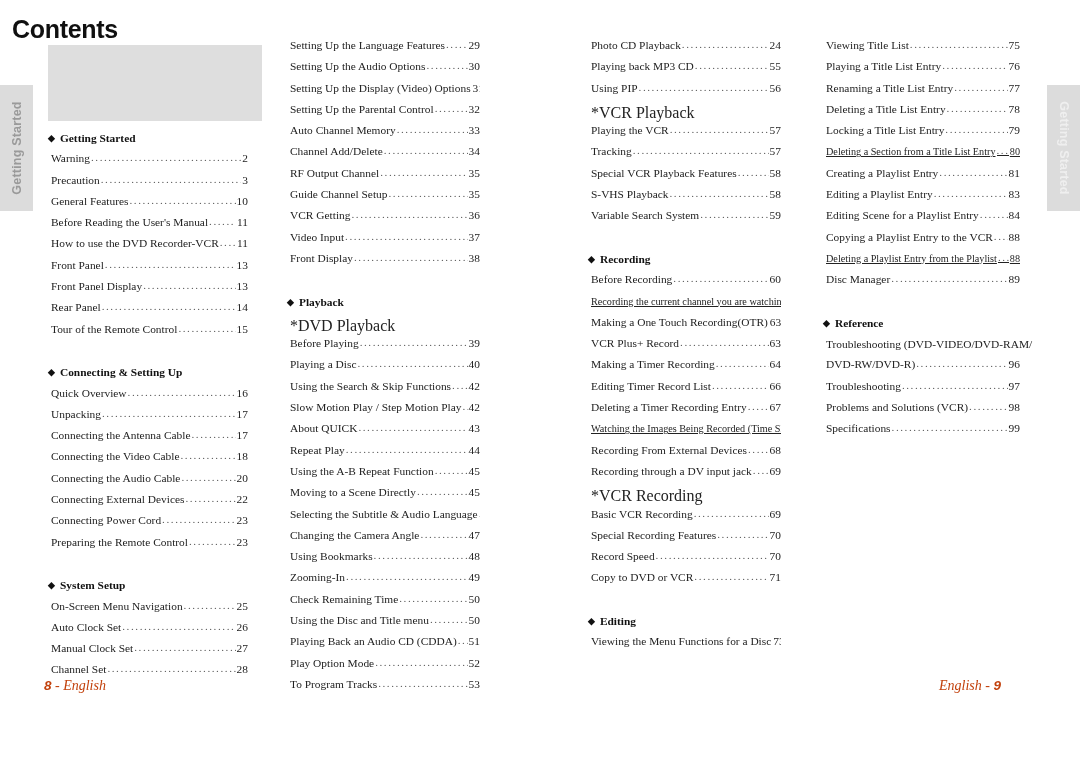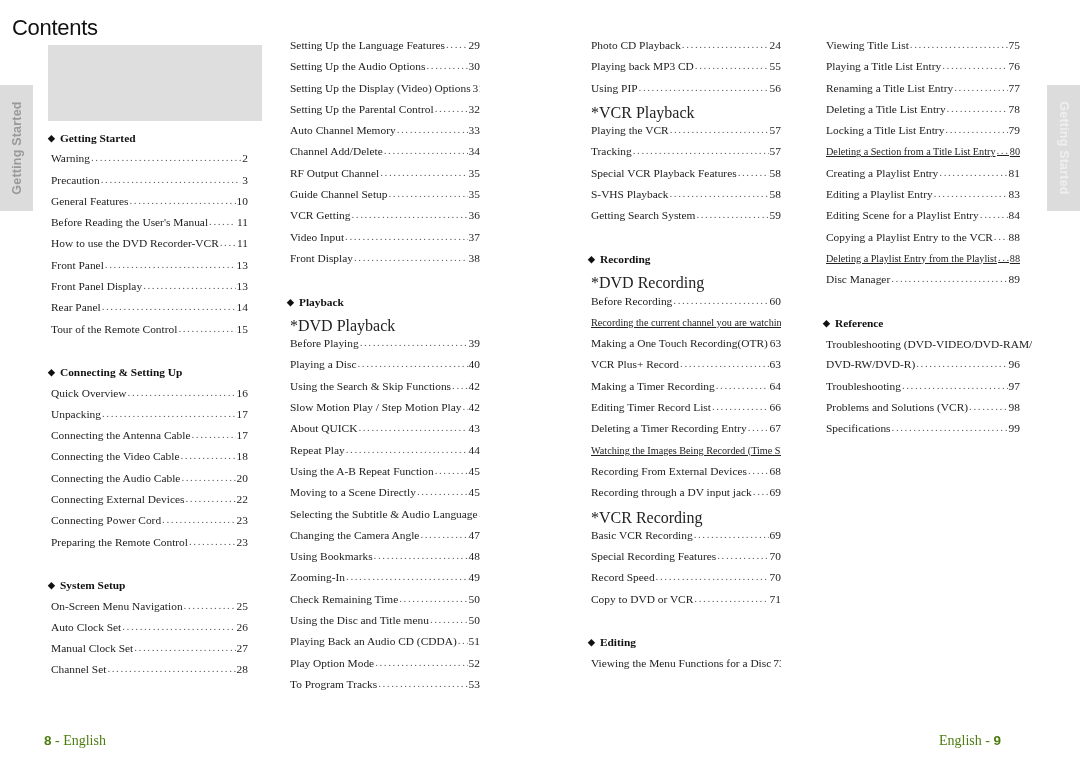--- a/index.html
+++ b/index.html
@@ -60,22 +60,22 @@
     top: 45px;
     width: 214px;
     height: 76px;
     background: #dedede;
   }
   #contents-title {
     position: absolute;
     left: 12px;
     top: 15px;
     font-family: "Liberation Sans", sans-serif;
-    font-weight: normal;
-    font-size: 22px;
+    font-weight: bold;
+    font-size: 25px;
     letter-spacing: -0.3px;
     color: #101010;
   }
 
   
   .toc-column {
     position: absolute;
     top: 40px;
   }
   #column-1 { left: 48px;  width: 200px; padding-top: 92px; }
@@ -146,23 +146,24 @@
     white-space: nowrap;
   }
   .indent { padding-left: 3px; }
 
   
   .entry.tight { font-size: 10.2px; text-decoration: underline; }
 
   
   .footer {
     position: absolute;
-    top: 733px;
+    top: 678px;
     font-size: 14px;
-    color: #4d7c0f;
+    color: #c2410c;
+    font-style: italic;
   }
   #footer-left  { left: 44px; }
   #footer-right { left: 920px; width: 100px; text-align: center; }
   .footer .pg {
     font-family: "Liberation Sans", sans-serif;
     font-weight: bold;
     font-size: 13.5px;
   }
 </style>
 </head>
@@ -479,30 +480,29 @@
       <span class="e-label">Special VCR Playback Features</span>
       <span class="e-dots">................................................</span>
       <span class="e-page">58</span>
     </div>
     <div class="entry indent">
       <span class="e-label">S-VHS Playback</span>
       <span class="e-dots">................................................</span>
       <span class="e-page">58</span>
     </div>
     <div class="entry indent">
-      <span class="e-label">Getting Search System</span>
+      <span class="e-label">Variable Search System</span>
       <span class="e-dots">................................................</span>
       <span class="e-page">59</span>
     </div>
     <div class="spacer"></div>
     <div class="section-head">
       <span class="diamond">◆</span>
       <span>Recording</span>
     </div>
-    <div class="sub-head">*DVD Recording</div>
     <div class="entry indent">
       <span class="e-label">Before Recording</span>
       <span class="e-dots">................................................</span>
       <span class="e-page">60</span>
     </div>
     <div class="entry indent nodots tight">
       <span class="e-label">Recording the current channel you are watching</span>
       <span class="e-dots">................................................</span>
     </div>
     <div class="entry indent">

